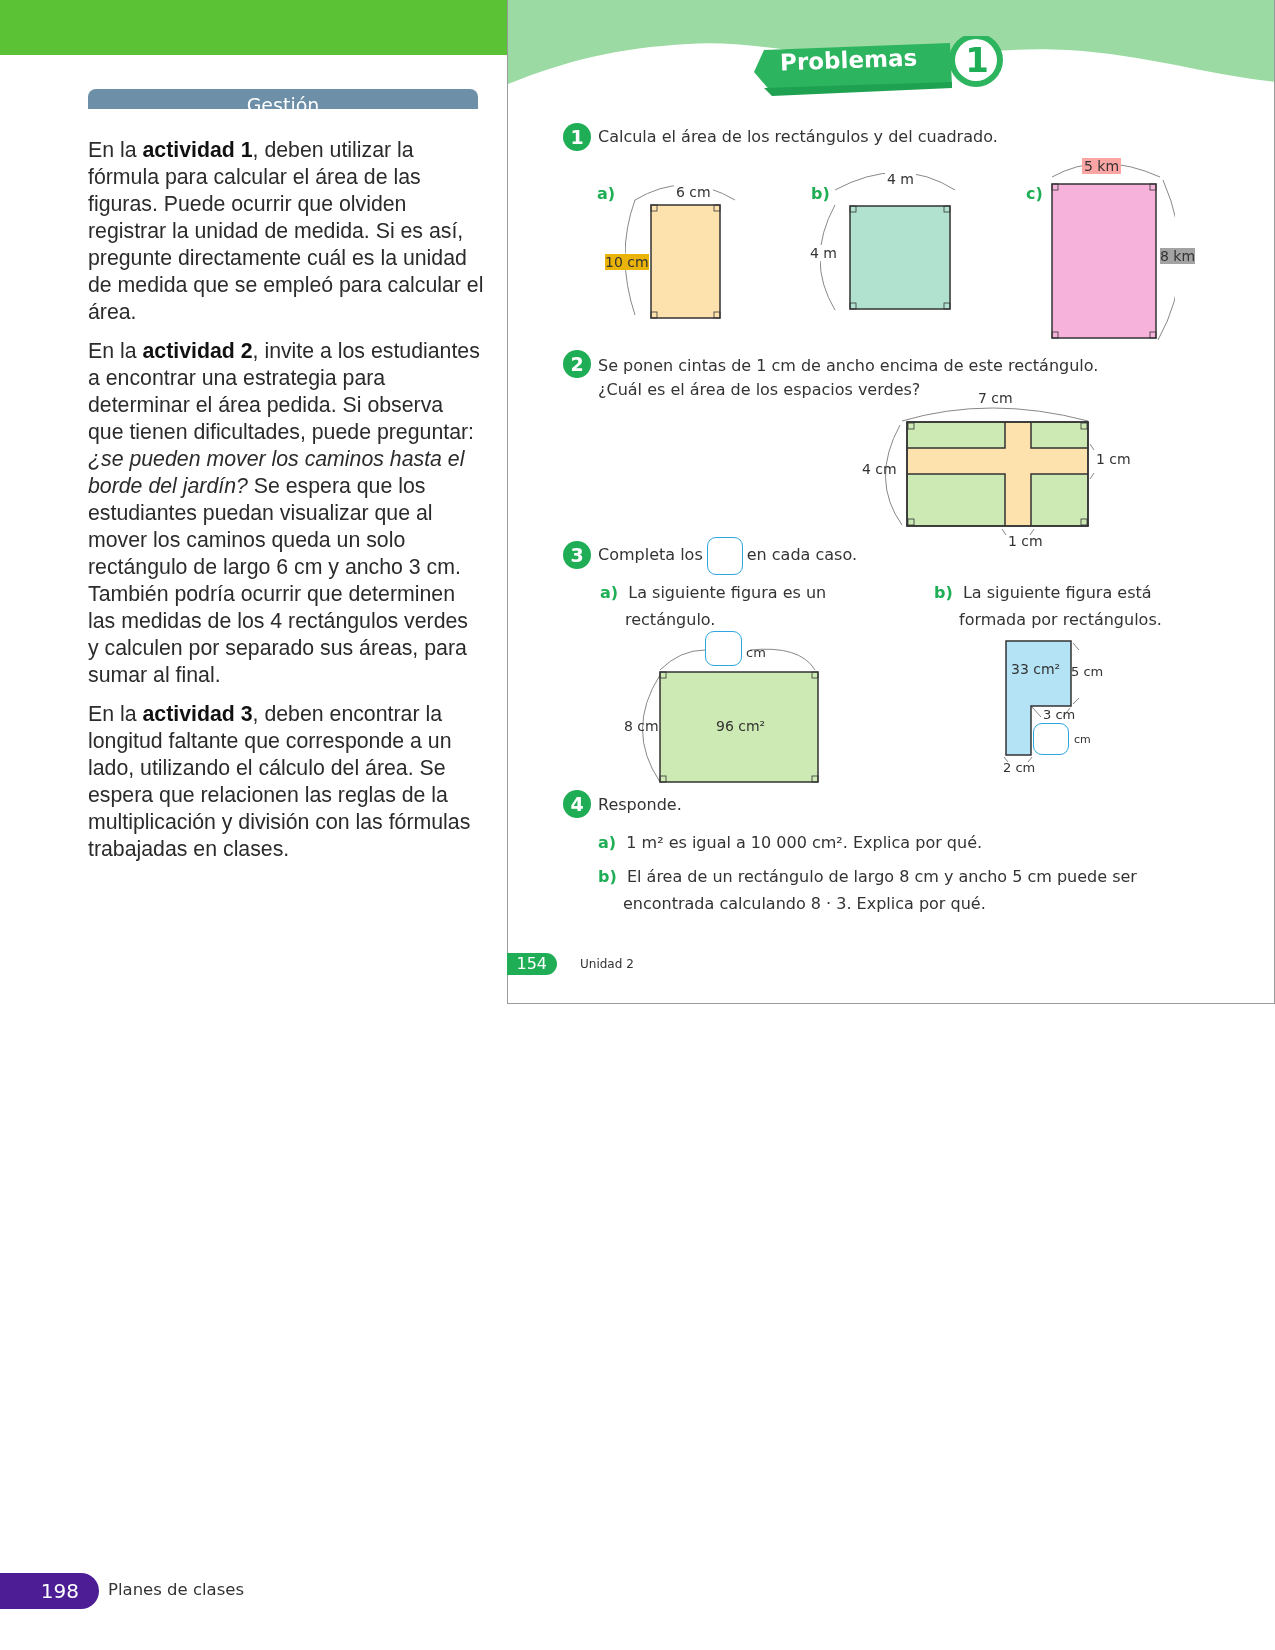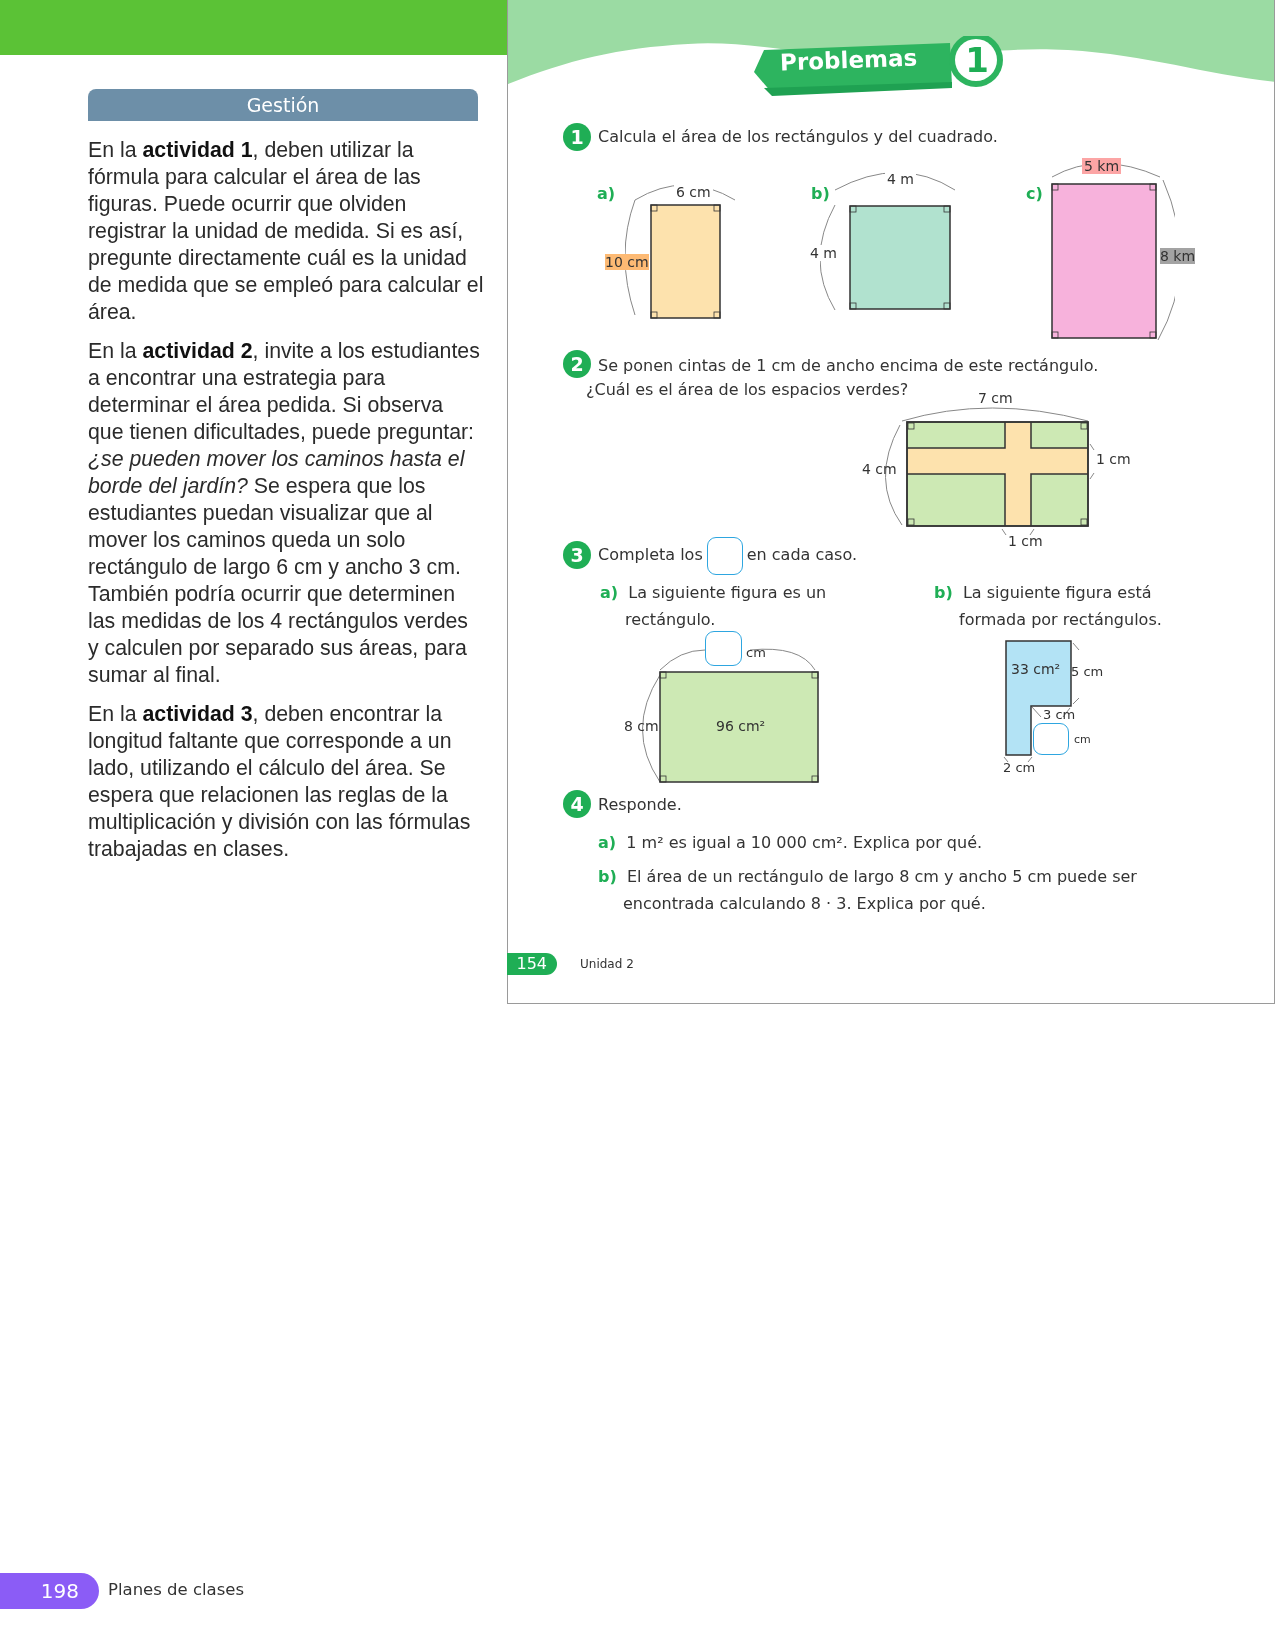--- a/index.html
+++ b/index.html
@@ -1,21 +1,21 @@
 <!DOCTYPE html>
 <html><head>
 <meta charset="utf-8">
 <style>
   * { box-sizing: border-box; margin: 0; padding: 0; }
   html, body { width: 1275px; height: 1650px; background: #ffffff; overflow: hidden; }
   body { position: relative; font-family: "DejaVu Sans", sans-serif; color: #222; }
 
   .top-band { position: absolute; left: 0; top: 0; width: 510px; height: 55px; background: #5bc236; }
 
-  .gestion-header { position: absolute; left: 88px; top: 89px; width: 390px; height: 32px;
+  .gestion-header { position: absolute; left: 88px; top: 89px; width: 390px; height: 20px;
     background: #6d8fa8; border-radius: 8px 8px 0 0; color: #fff; text-align: center;
     font-family: "DejaVu Sans", sans-serif; font-size: 19px; line-height: 32px; }
 
   .left-text { position: absolute; left: 88px; top: 137px; width: 396px;
     font-family: "Liberation Sans", sans-serif; font-size: 21.3px; line-height: 27px; color: #2b2b2b; }
   .left-text p { margin-bottom: 12px; }
   .left-text b { font-weight: bold; color: #111; }
   .left-text i { font-style: italic; }
 
   .page-panel { position: absolute; left: 507px; top: 0; width: 768px; height: 1004px;
@@ -32,21 +32,21 @@
 
   .fig { position: absolute; }
   .flabel { position: absolute; font-family: "DejaVu Sans", sans-serif; font-size: 14px; color: #333; white-space: nowrap; }
 
   .ans-box { display: inline-block; width: 36px; height: 38px; border: 1.6px solid #2ea6e0; border-radius: 9px; vertical-align: middle; margin: 0 4px; }
 
   .footer-badge-right { position: absolute; left: 507px; top: 953px; width: 50px; height: 22px; background: #1fae55; border-radius: 0 11px 11px 0;
     color: #fff; font-size: 16px; line-height: 22px; text-align: right; padding-right: 10px; }
   .footer-label-right { position: absolute; left: 580px; top: 957px; font-size: 12px; color: #333; }
 
-  .footer-badge-left { position: absolute; left: 0; top: 1573px; width: 99px; height: 36px; background: #8b5cf6; border-radius: 0 18px 18px 0;
+  .footer-badge-left { position: absolute; left: 0; top: 1573px; width: 99px; height: 36px; background: #4c1d95; border-radius: 0 18px 18px 0;
     color: #fff; font-size: 20px; line-height: 36px; text-align: right; padding-right: 20px; }
   .footer-label-left { position: absolute; left: 108px; top: 1580px; font-size: 16.5px; color: #333; }
 </style>
 </head>
 <body>
 
 <div class="top-band"></div>
 
 <div class="gestion-header">Gestión</div>
 
@@ -78,21 +78,21 @@
 <svg class="fig" style="left:625px;top:175px;" width="110" height="160">
   <path d="M10 25 Q-10 80 10 140" fill="none" stroke="#888" stroke-width="1"></path>
   <path d="M10 25 Q60 -5 110 25" fill="none" stroke="#888" stroke-width="1"></path>
   <rect x="26" y="30" width="69" height="113" fill="#fde2ad" stroke="#333" stroke-width="1.5"></rect>
   <rect x="26" y="30" width="6" height="6" fill="none" stroke="#333" stroke-width="0.8"></rect>
   <rect x="89" y="30" width="6" height="6" fill="none" stroke="#333" stroke-width="0.8"></rect>
   <rect x="26" y="137" width="6" height="6" fill="none" stroke="#333" stroke-width="0.8"></rect>
   <rect x="89" y="137" width="6" height="6" fill="none" stroke="#333" stroke-width="0.8"></rect>
 </svg>
 <div class="flabel" style="left:674px;top:184px;background:#fff;padding:0 2px;">6 cm</div>
-<div class="flabel" style="left:605px;top:254px;background:#fdba74;">10 cm</div>
+<div class="flabel" style="left:605px;top:254px;background:#eab308;">10 cm</div>
 
 <div class="q sub-label" style="left:811px;top:184px;">b)</div>
 <svg class="fig" style="left:820px;top:170px;" width="140" height="145">
   <path d="M15 20 Q80 -15 135 20" fill="none" stroke="#888" stroke-width="1"></path>
   <path d="M15 35 Q-15 90 15 140" fill="none" stroke="#888" stroke-width="1"></path>
   <rect x="30" y="36" width="100" height="103" fill="#b1e2cf" stroke="#333" stroke-width="1.5"></rect>
   <rect x="30" y="36" width="6" height="6" fill="none" stroke="#333" stroke-width="0.8"></rect>
   <rect x="124" y="36" width="6" height="6" fill="none" stroke="#333" stroke-width="0.8"></rect>
   <rect x="30" y="133" width="6" height="6" fill="none" stroke="#333" stroke-width="0.8"></rect>
   <rect x="124" y="133" width="6" height="6" fill="none" stroke="#333" stroke-width="0.8"></rect>
@@ -108,21 +108,21 @@
   <rect x="12" y="29" width="6" height="6" fill="none" stroke="#333" stroke-width="0.8"></rect>
   <rect x="110" y="29" width="6" height="6" fill="none" stroke="#333" stroke-width="0.8"></rect>
   <rect x="12" y="177" width="6" height="6" fill="none" stroke="#333" stroke-width="0.8"></rect>
   <rect x="110" y="177" width="6" height="6" fill="none" stroke="#333" stroke-width="0.8"></rect>
 </svg>
 <div class="flabel" style="left:1082px;top:158px;background:#fca5a5;padding:0 2px;">5 km</div>
 <div class="flabel" style="left:1160px;top:248px;background:#a3a3a3;">8 km</div>
 
 <div class="qnum" style="left:563px;top:350px;">2</div>
 <div class="q" style="left:598px;top:356px;">Se ponen cintas de 1 cm de ancho encima de este rectángulo.</div>
-<div class="q" style="left:586px;top:380px;">¿Cuál es el área de los espacios verdes?</div>
+<div class="q" style="left:598px;top:380px;">¿Cuál es el área de los espacios verdes?</div>
 
 <svg class="fig" style="left:880px;top:395px;" width="220" height="140">
   <path d="M22 26 Q110 0 208 26" fill="none" stroke="#888" stroke-width="1"></path>
   <path d="M20 30 Q-10 85 22 130" fill="none" stroke="#888" stroke-width="1"></path>
   <rect x="27" y="27" width="181" height="104" fill="#cde9b4" stroke="#333" stroke-width="1.5"></rect>
   <rect x="28" y="53" width="179" height="26" fill="#fde2ad"></rect>
   <rect x="125" y="28" width="26" height="102" fill="#fde2ad"></rect>
   <path d="M27 53 H125 V27 M151 27 V53 H208 M27 79 H125 V131 M151 131 V79 H208" fill="none" stroke="#333" stroke-width="1.5"></path>
   <rect x="27" y="27" width="181" height="104" fill="none" stroke="#333" stroke-width="1.5"></rect>
   <rect x="28" y="28" width="6" height="6" fill="none" stroke="#333" stroke-width="0.8"></rect>

